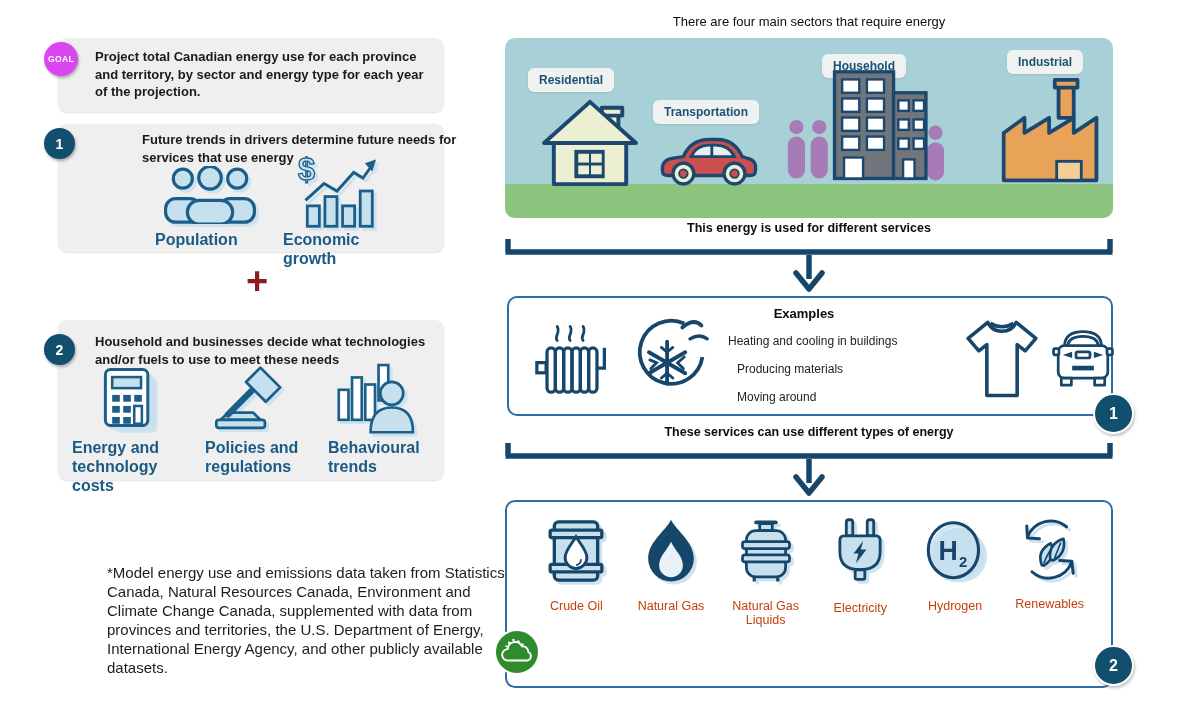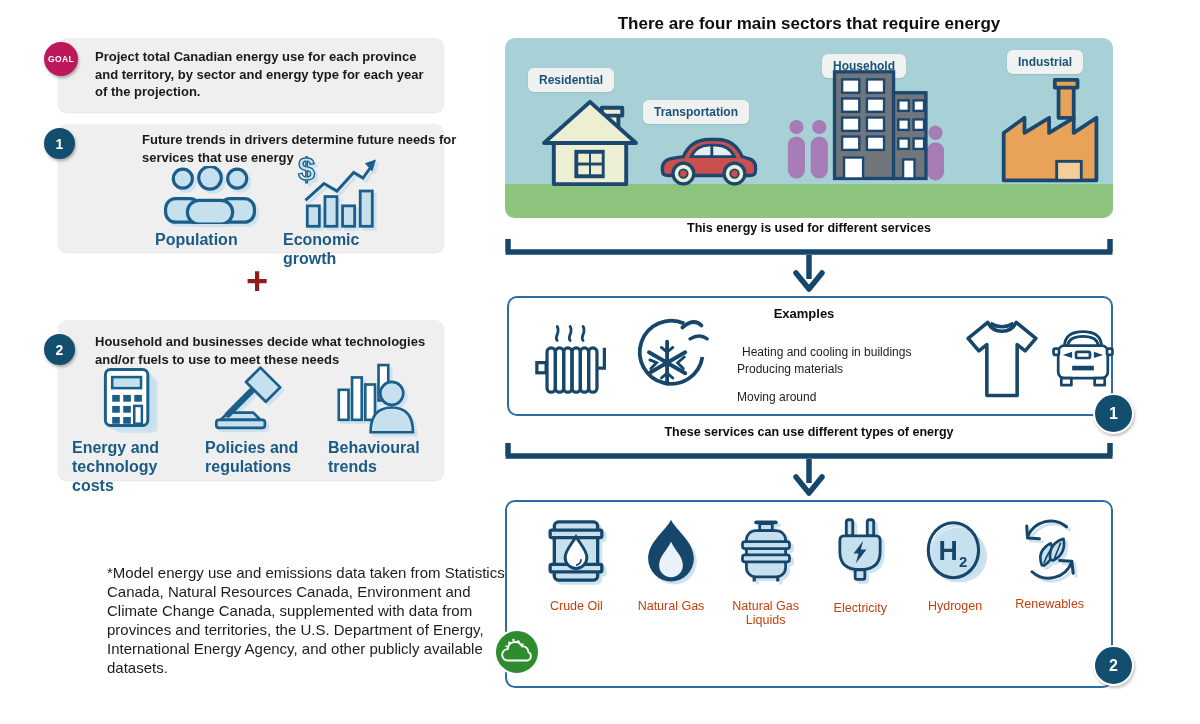--- a/index.html
+++ b/index.html
@@ -3,28 +3,28 @@
 <meta charset="utf-8">
 <style>
   html,body{margin:0;padding:0;background:#fff;}
   #page{position:relative;width:1200px;height:724px;background:#ffffff;
         font-family:"Liberation Sans",sans-serif;color:#111;overflow:hidden;}
   .abs{position:absolute;}
   .card{background:#EFEFEF;border-radius:9px;box-shadow:0 1px 2px rgba(0,0,0,.12);}
   .circle-num{width:31px;height:31px;border-radius:50%;background:#124E6E;color:#fff;
       font-weight:bold;font-size:14px;display:flex;align-items:center;justify-content:center;
       box-shadow:1px 2px 3px rgba(0,0,0,.3);}
-  .goal-circle{width:34px;height:34px;border-radius:50%;background:#be185d;color:#fff;
+  .goal-circle{width:34px;height:34px;border-radius:50%;background:#d946ef;color:#fff;
       font-weight:bold;font-size:8.5px;letter-spacing:.4px;display:flex;align-items:center;
       justify-content:center;box-shadow:1px 2px 3px rgba(0,0,0,.3);}
   .card-text{font-size:13px;font-weight:bold;line-height:1.35;color:#1a1a1a;}
   .icon-label{font-size:16px;font-weight:bold;color:#1A5A85;text-align:left;line-height:1.2;}
   .plus{font-size:38px;font-weight:bold;color:#8C1D1D;line-height:1;}
   .footnote{font-size:15px;line-height:1.27;color:#1d1d1d;margin-left:47px;}
-  .rtitle{font-size:17px;font-weight:bold;text-align:center;color:#0d0d0d;}
+  .rtitle{font-size:13px;font-weight:normal;text-align:center;color:#0d0d0d;}
   .caption{font-size:12.5px;font-weight:bold;text-align:center;color:#0d0d0d;}
   .scene{background:#A7D1D6;border-radius:10px;}
   .grass{position:absolute;left:0;right:0;bottom:0;height:34px;background:#8CC47E;
       border-radius:0 0 10px 10px;}
   .chip{position:absolute;background:#EFF2F1;border-radius:6px;padding:5px 11px;
       font-size:12px;font-weight:bold;color:#1A5276;box-shadow:0 1px 2px rgba(0,0,0,.1);}
   .fbox{background:#fff;border:2px solid #2E6DA4;border-radius:10px;box-sizing:border-box;}
   .badge{width:37px;height:37px;border-radius:50%;background:#124E6E;color:#fff;font-weight:bold;
       font-size:16px;display:flex;align-items:center;justify-content:center;border:2px solid #fff;
       box-sizing:content-box;box-shadow:1px 2px 3px rgba(0,0,0,.25);}
@@ -158,21 +158,21 @@
         <rect x="34" y="53" width="31" height="29" fill="#1C4870"></rect>
         <g fill="#ECEFD2">
           <rect x="38" y="57" width="11" height="9"></rect>
             <rect x="51" y="57" width="11" height="9"></rect>
           <rect x="38" y="69" width="11" height="9"></rect>
             <rect x="51" y="69" width="11" height="9"></rect>
         </g>
       </svg>
     </div>
 
-    <div class="chip" style="left:138px;top:62px;">Transportation</div>
+    <div class="chip" style="left:148px;top:62px;">Transportation</div>
     <div class="abs" style="left:150px;top:88px;">
       <svg width="106" height="63" viewBox="0 0 112 66">
         <path d="M8,48 Q6,36 18,34 L30,32 Q38,14 57,14 L66,14 Q84,14 92,32 L98,34 Q108,36 106,48 Q106,52 100,52 L14,52 Q8,52 8,48 Z" fill="#CB4F4F" stroke="#1C4870" stroke-width="3.5" stroke-linejoin="round"></path>
         <path d="M38,32 Q44,20 57,20 L64,20 Q78,20 84,32 Z" fill="#E8EDF0" stroke="#1C4870" stroke-width="3"></path>
         <line x1="60" y1="20" x2="60" y2="32" stroke="#1C4870" stroke-width="3"></line>
         <circle cx="30" cy="50" r="11" fill="#ECEFD2" stroke="#1C4870" stroke-width="3.5"></circle>
         <circle cx="30" cy="50" r="4.5" fill="#CB4F4F" stroke="#1C4870" stroke-width="2"></circle>
         <circle cx="84" cy="50" r="11" fill="#ECEFD2" stroke="#1C4870" stroke-width="3.5"></circle>
         <circle cx="84" cy="50" r="4.5" fill="#CB4F4F" stroke="#1C4870" stroke-width="2"></circle>
       </svg>
@@ -266,21 +266,21 @@
         <g stroke-width="4" stroke-linecap="round">
           <path d="M42,28 L42,72 M23,39 L61,61 M23,61 L61,39"></path>
         </g>
         <g stroke-width="3" stroke-linecap="round">
           <path d="M36,34 L42,39 L48,34 M36,66 L42,61 L48,66"></path>
           <path d="M24,47 L31,50 L25,56 M60,44 L53,50 L59,56"></path>
         </g>
       </svg>
     </div>
     <div class="abs ex-title" style="left:220px;top:8px;width:150px;text-align:center;">Examples</div>
-    <div class="abs ex-item" style="left:233px;top:36px;margin-top:11px;">Heating and cooling in buildings</div>
+    <div class="abs ex-item" style="left:219px;top:36px;">Heating and cooling in buildings</div>
     <div class="abs ex-item" style="left:228px;top:64px;">Producing materials</div>
     <div class="abs ex-item" style="left:228px;top:92px;">Moving around</div>
     <div class="abs" style="left:452px;top:18px;">
       <svg width="82" height="84" viewBox="0 0 92 92" fill="#fff" stroke="#17466B" stroke-width="4" stroke-linejoin="round">
         <path d="M30,6 L8,24 L20,38 L29,31 L29,88 L63,88 L63,31 L72,38 L84,24 L62,6 Q57,16 46,16 Q35,16 30,6 Z"></path>
         <path d="M33,7 Q46,15 59,7" fill="none"></path>
       </svg>
     </div>
     <div class="abs" style="left:543px;top:24px;">
       <svg width="62" height="72" viewBox="0 0 80 80" fill="#fff" stroke="#17466B" stroke-width="3.5" stroke-linejoin="round">

